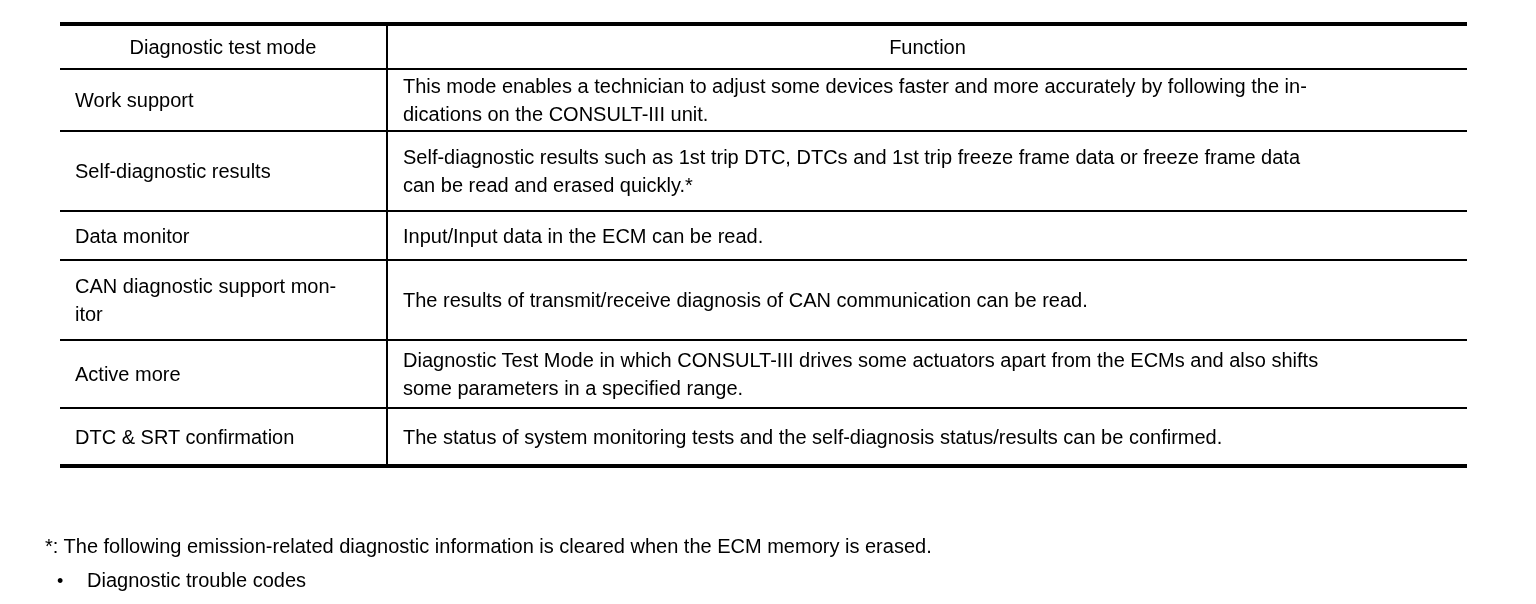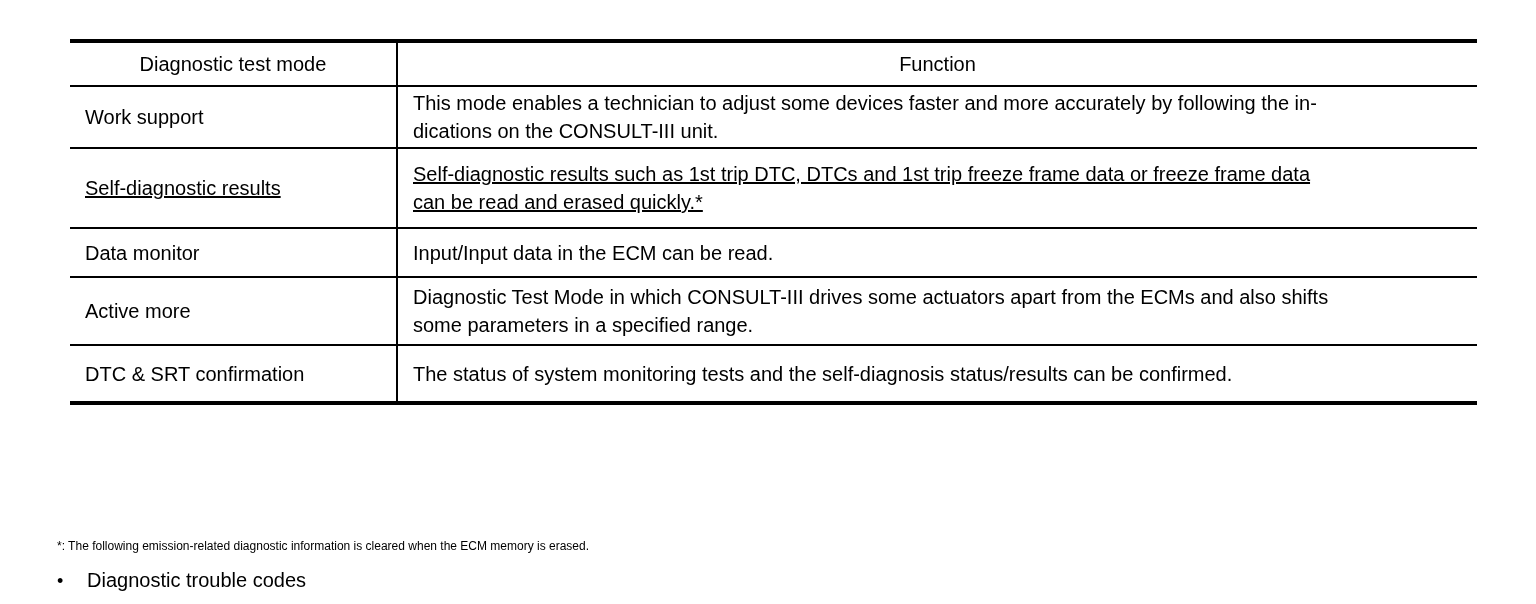--- a/index.html
+++ b/index.html
@@ -10,28 +10,27 @@
   body {
     position: relative;
     width: 1536px;
     height: 604px;
     font-family: "Liberation Sans", sans-serif;
     color: #000000;
     overflow: hidden;
   }
   .doc-table {
     position: absolute;
-    left: 70px;
+    left: 60px;
     top: 22px;
     width: 1407px;
     border-collapse: collapse;
     table-layout: fixed;
     border-top: 4px solid #000;
     border-bottom: 4px solid #000;
-    margin-top: 17px;
   }
   .doc-table th,
   .doc-table td {
     font-size: 20px;
     line-height: 28px;
     font-weight: 400;
     vertical-align: middle;
     white-space: pre-line;
     padding: 2px 12px 2px 15px;
     overflow: hidden;
@@ -42,31 +41,31 @@
     padding: 2px 8px;
   }
   .doc-table th.col-mode,
   .doc-table td.col-mode {
     border-right: 2px solid #000;
   }
   .doc-table tbody tr {
     border-top: 2px solid #000;
   }
   .rh-75 { height: 52px; }
-  .rh-71 { height: 80px; text-decoration: underline; }
+  .rh-71 { height: 80px; }
   .rh-43 { height: 49px; }
   .rh-72 { height: 68px; }
   .rh-46 { height: 58px; }
   .rh-38 { height: 34px; }
 
   .footnote {
     position: absolute;
-    left: 57px;
+    left: 45px;
     top: 534px;
-    font-size: 12px;
+    font-size: 20px;
     line-height: 24px;
   }
   .bullet-line {
     position: absolute;
     left: 57px;
     top: 568px;
     font-size: 20px;
     line-height: 24px;
     display: flex;
     align-items: baseline;
@@ -99,20 +98,25 @@
     </tr>
     <tr class="rh-71">
       <td class="col-mode">Self-diagnostic results</td>
       <td>Self-diagnostic results such as 1st trip DTC, DTCs and 1st trip freeze frame data or freeze frame data
 can be read and erased quickly.*</td>
     </tr>
     <tr class="rh-43">
       <td class="col-mode">Data monitor</td>
       <td>Input/Input data in the ECM can be read.</td>
     </tr>
+    <tr class="rh-71">
+      <td class="col-mode">CAN diagnostic support mon-
+itor</td>
+      <td>The results of transmit/receive diagnosis of CAN communication can be read.</td>
+    </tr>
     <tr class="rh-72">
       <td class="col-mode">Active more</td>
       <td>Diagnostic Test Mode in which CONSULT-III drives some actuators apart from the ECMs and also shifts
 some parameters in a specified range.</td>
     </tr>
     <tr class="rh-46">
       <td class="col-mode">DTC &amp; SRT confirmation</td>
       <td>The status of system monitoring tests and the self-diagnosis status/results can be confirmed.</td>
     </tr>
   </tbody>

